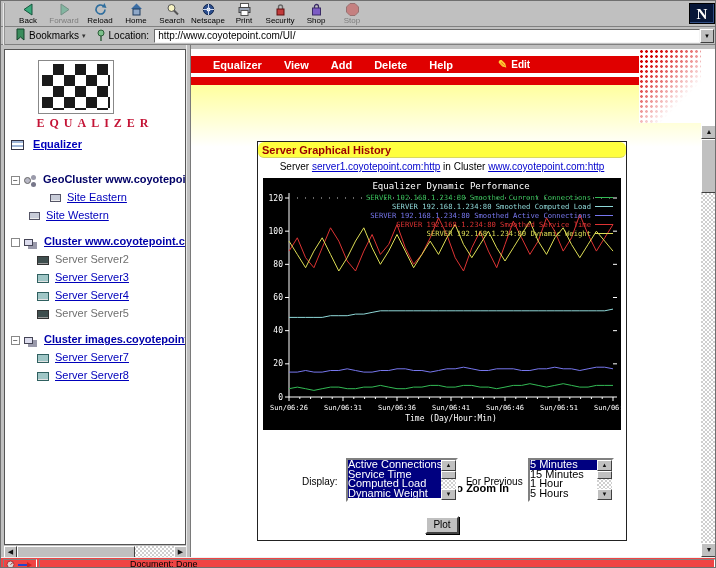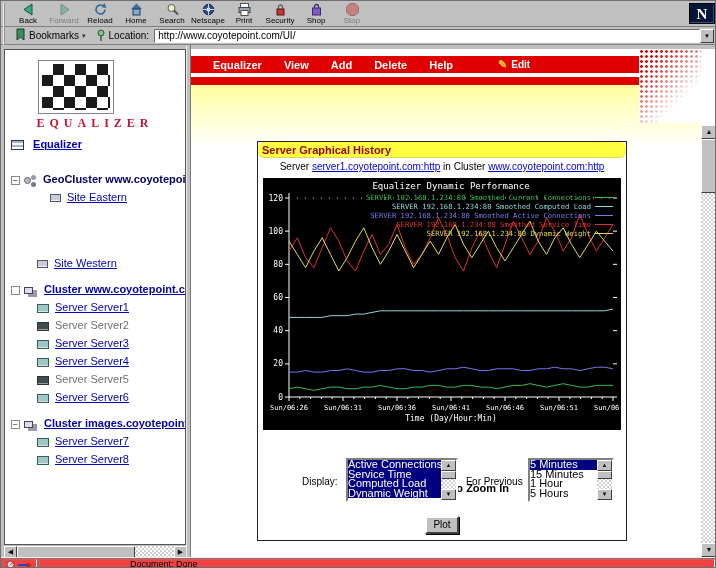--- a/index.html
+++ b/index.html
@@ -241,28 +241,26 @@
         <div id="logo-checker"></div>
       </div>
       <div id="logo-text">EQUALIZER</div>
       <div id="root-row">
         <span class="ico ico-eq"></span>
         <a href="#" style="font-weight:bold">Equalizer</a>
       </div>
       <div id="tree">
           <div class="tree-row" style="padding-left: 6px; margin-top: 8px;"><span class="exp">−</span><span class="ico ico-geo"></span><span class="navy">GeoCluster www.coyotepoint.com</span></div>
           <div class="tree-row" style="padding-left: 45px;"><span class="ico ico-site"></span><a href="#" class="link">Site Eastern</a></div>
-          <div class="tree-row" style="padding-left: 32px; margin-top: 48px;"><span class="ico ico-site"></span><a href="#" class="link">Site Western</a></div>
+          <div class="tree-row" style="padding-left: 24px;"><span class="ico ico-site"></span><a href="#" class="link">Site Western</a></div>
           <div class="tree-row" style="padding-left: 6px; margin-top: 8px;"><span class="exp"></span><span class="ico ico-cluster"></span><a href="#" class="navylink">Cluster www.coyotepoint.com:htt</a></div>
-          <div class="tree-row" style="padding-left: 32px;"><span class="ico ico-server"></span><a href="#" class="link">Server Server1</a></div>
           <div class="tree-row" style="padding-left: 32px;"><span class="ico ico-server-down"></span><span class="gray">Server Server2</span></div>
           <div class="tree-row" style="padding-left: 32px;"><span class="ico ico-server"></span><a href="#" class="link">Server Server3</a></div>
           <div class="tree-row" style="padding-left: 32px;"><span class="ico ico-server"></span><a href="#" class="link">Server Server4</a></div>
           <div class="tree-row" style="padding-left: 32px;"><span class="ico ico-server-down"></span><span class="gray">Server Server5</span></div>
-          <div class="tree-row" style="padding-left: 32px;"><span class="ico ico-server"></span><a href="#" class="link">Server Server6</a></div>
           <div class="tree-row" style="padding-left: 6px; margin-top: 8px;"><span class="exp">−</span><span class="ico ico-cluster"></span><a href="#" class="navylink">Cluster images.coyotepoint.com:</a></div>
           <div class="tree-row" style="padding-left: 32px;"><span class="ico ico-server"></span><a href="#" class="link">Server Server7</a></div>
           <div class="tree-row" style="padding-left: 32px;"><span class="ico ico-server"></span><a href="#" class="link">Server Server8</a></div>
         </div>
     </div>
     <div id="sidebar-hscroll">
       <div class="sb-btnh">◀</div>
       <div class="sb-thumbh"></div>
       <div class="sb-gaph"></div>
       <div class="sb-btnh">▶</div>

